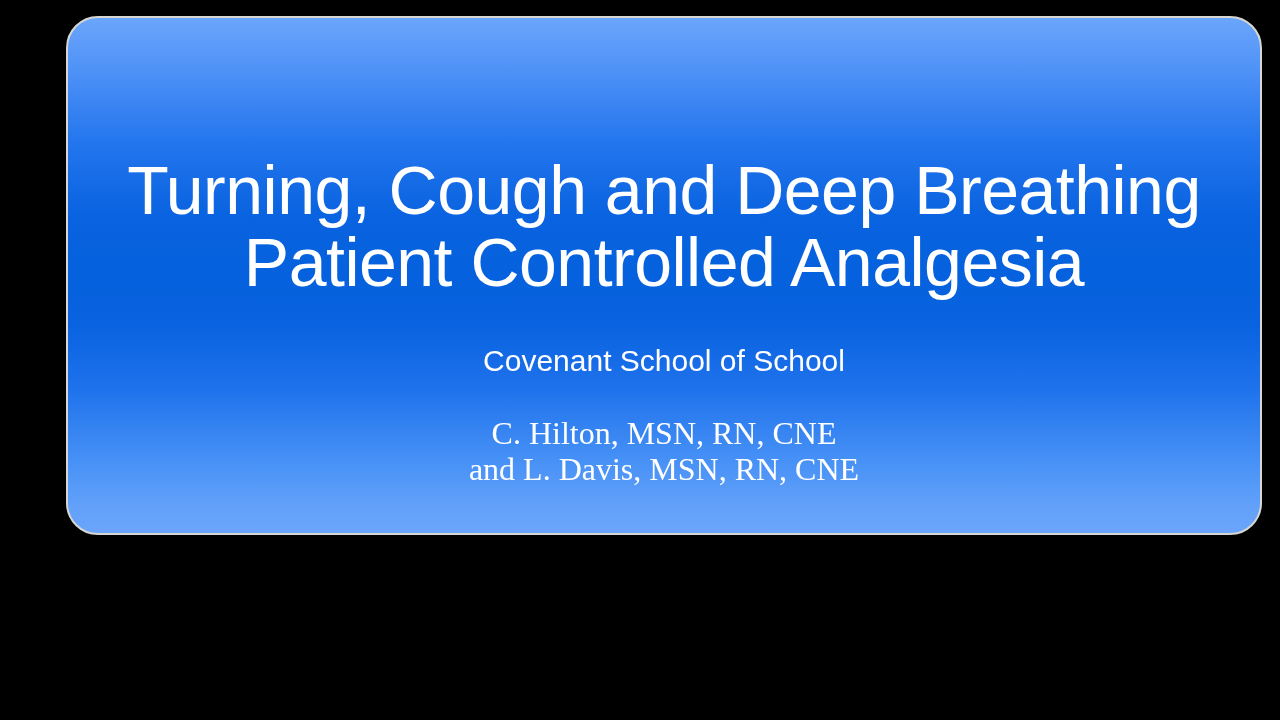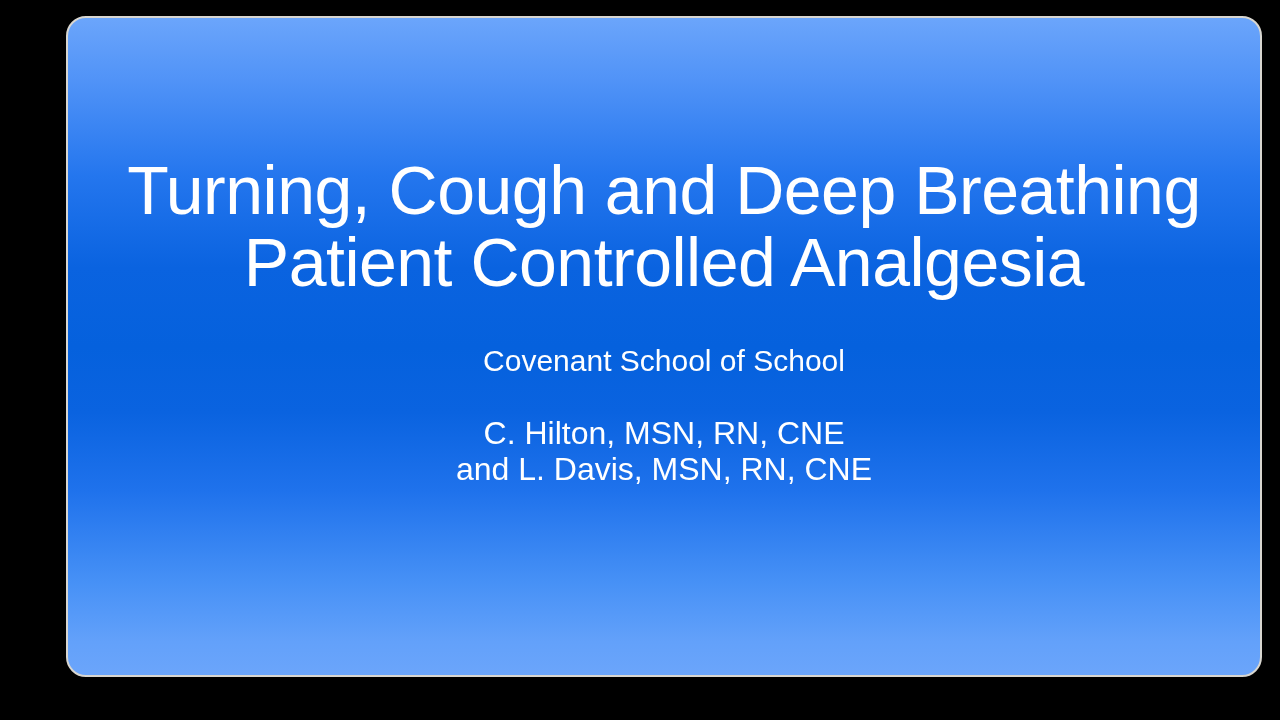--- a/index.html
+++ b/index.html
@@ -22,23 +22,23 @@
     height: 720px;
     background: #000000;
   }
 
   
   #slide-card {
     position: absolute;
     left: 66px;
     top: 16px;
     width: 1196px;   
-    height: 661px;   
+    height: 519px;   
     box-sizing: border-box;
-    border-radius: 20px;
+    border-radius: 32px;
     border: 2px solid #d8d6d0;
     background: linear-gradient(
       to bottom,
       #6ba5fb 0%,
       #4f92f7 10%,
       #2476ee 24%,
       #0a63e0 38%,
       #0561dd 50%,
       #0a63e0 60%,
       #1f72ec 72%,
@@ -102,21 +102,21 @@
   }
 
   .subtitle-spacer {
     display: block;
     height: 36px;
   }
 
   .author-line {
     display: block;
     color: #ffffff;
-    font-family: Liberation Sans, sans-serif;
+    font-family: Liberation Serif, serif;
     font-weight: 400;
     font-size: 32px;
     line-height: 36px;
     white-space: nowrap;
   }
 </style>
 </head>
 <body>
 
 <div id="slide-stage">

